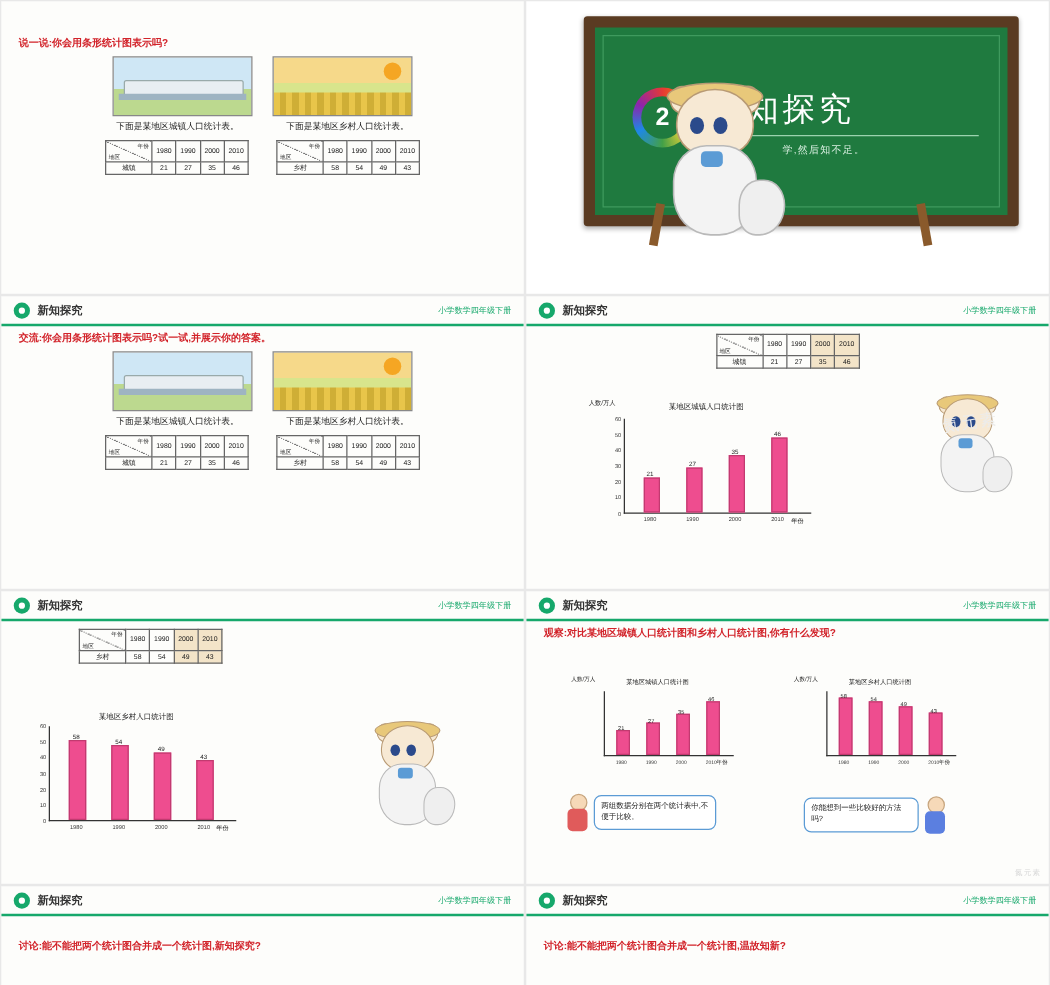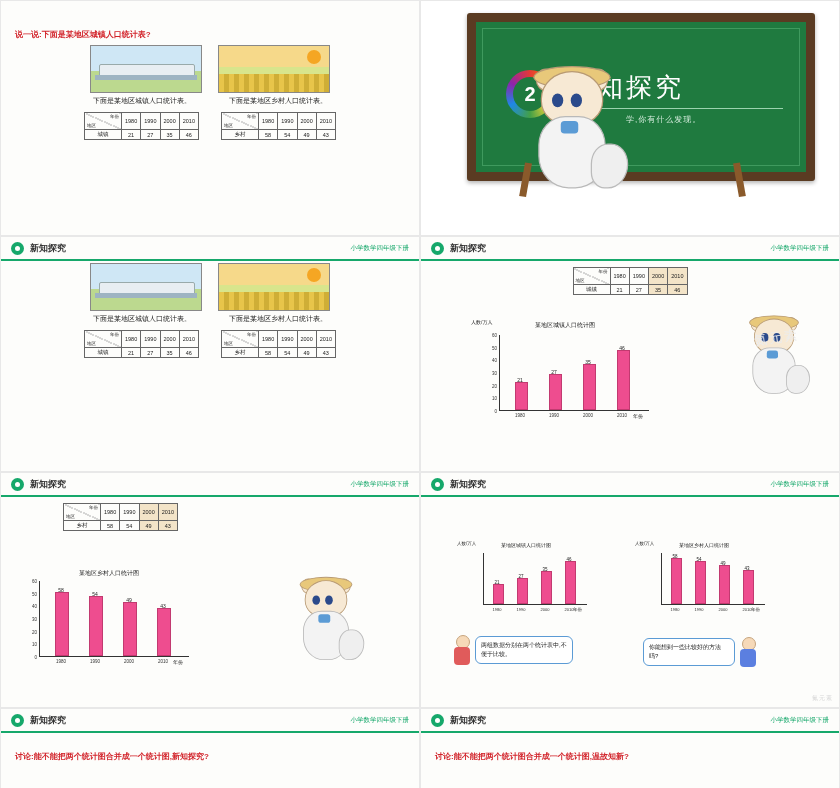--- a/index.html
+++ b/index.html
@@ -72,21 +72,21 @@
   .wm{position:absolute;right:6px;bottom:4px;font-size:6px;color:#d8d8d8;letter-spacing:1px;}
   .wm2{position:absolute;right:40px;top:70px;font-size:13px;color:#ececec;letter-spacing:2px;transform:rotate(-8deg);}
 </style>
 </head>
 <body>
 
 <div class="grid">
 
   <div class="slide">
     <div class="body">
-      <div class="q">说一说:下面是某地区城镇人口统计表?</div>
+      <div class="q">说一说:你会用条形统计图表示吗?</div>
       <div class="imgrow">
         <div class="pic train"></div>
         <div class="pic farm"></div>
       </div>
       <div class="cap">
         <div>下面是某地区城镇人口统计表。</div>
         <div>下面是某地区乡村人口统计表。</div>
       </div>
       <div class="tblrow">
         <table class="tbl">
@@ -136,21 +136,21 @@
   </div>
 
   <div class="slide board-slide">
     <div class="board">
       <div class="inner"></div>
       <div class="badge">
         <div class="ctr">2</div>
       </div>
       <div class="btitle">新知探究</div>
       <div class="bline"></div>
-      <div class="bsub">学,你有什么发现。</div>
+      <div class="bsub">学,然后知不足。</div>
     </div>
     <div class="legs">
       <div class="leg" style="left:8px;transform:rotate(10deg);"></div>
       <div class="leg" style="left:216px;transform:rotate(-10deg);"></div>
     </div>
     <div class="fox" style="left:116px;top:82px;transform:scale(1.25);">
       <div class="ear1"></div>
       <div class="ear2"></div>
       <div class="hat"></div>
       <div class="head"></div>
@@ -162,20 +162,21 @@
     </div>
   </div>
 
   <div class="slide">
     <div class="hdr">
       <div class="logo"></div>
       <div class="htitle">新知探究</div>
       <div class="hright">小学数学四年级下册</div>
     </div>
     <div class="body">
+      <div class="q">交流:你会用条形统计图表示吗?试一试,并展示你的答案。</div>
       <div class="imgrow">
         <div class="pic train"></div>
         <div class="pic farm"></div>
       </div>
       <div class="cap">
         <div>下面是某地区城镇人口统计表。</div>
         <div>下面是某地区乡村人口统计表。</div>
       </div>
       <div class="tblrow">
         <table class="tbl">
@@ -368,20 +369,21 @@
     </div>
   </div>
 
   <div class="slide">
     <div class="hdr">
       <div class="logo"></div>
       <div class="htitle">新知探究</div>
       <div class="hright">小学数学四年级下册</div>
     </div>
     <div class="body">
+      <div class="q">观察:对比某地区城镇人口统计图和乡村人口统计图,你有什么发现?</div>
 
       <div class="chart" style="position:absolute;left:62px;top:58px;width:104px;height:52px;">
         <div class="axis-y"></div>
         <div class="axis-x"></div>
         <div class="chart-title" style="left:18px;top:-11px;font-size:5px;">某地区城镇人口统计图</div>
         <div class="axis-name" style="left:-26px;top:-12px;font-size:4.5px;">人数/万人</div>
         <div class="axis-name" style="left:90px;top:54px;font-size:4.5px;">年份</div>
         <div class="bar" style="left:10px;width:9px;height:18px;"></div>
         <div class="bar" style="left:34px;width:9px;height:24px;"></div>
         <div class="bar" style="left:58px;width:9px;height:31px;"></div>

